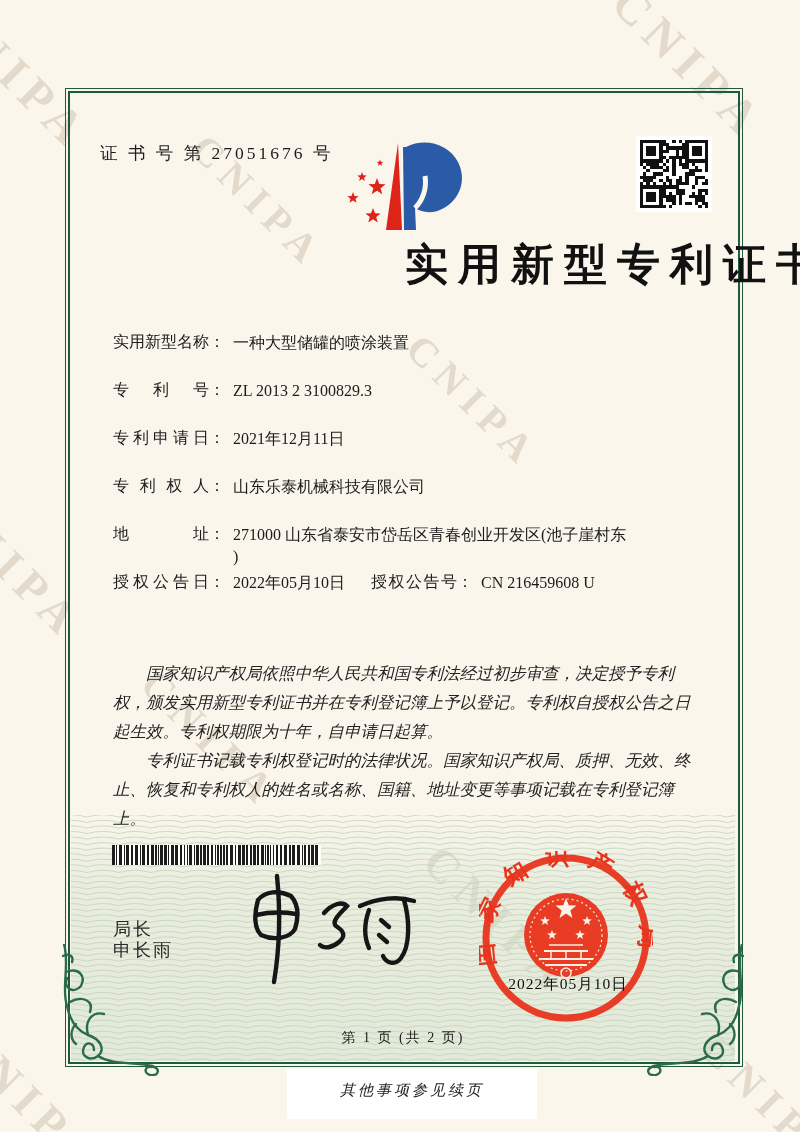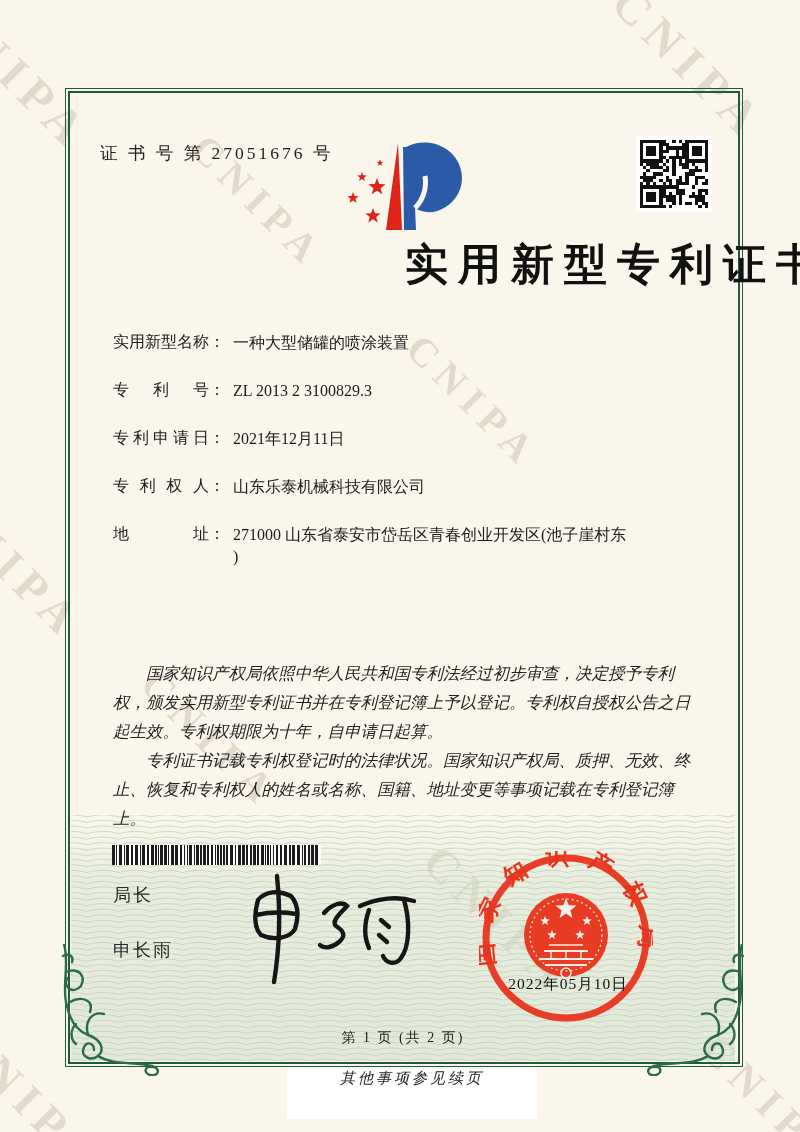--- a/index.html
+++ b/index.html
@@ -43,34 +43,34 @@
   .body-text{position:absolute;left:113px;top:659px;width:580px;z-index:5;color:#222;
              font-size:16.5px;line-height:29px;font-style:italic;}
   .body-text p{margin:0;text-indent:2em;}
 
   .barcode{position:absolute;left:112px;top:845px;width:209px;height:20px;z-index:5;background:#fdfdfa;
            display:flex;align-items:stretch;}
   .barcode div{height:100%;}
 
   .signer{position:absolute;left:113px;z-index:5;font-family:"Liberation Sans","DejaVu Sans",sans-serif;
           font-size:18px;color:#2a2a2a;letter-spacing:2px;}
-  .signer.t1{top:883px;}
+  .signer.t1{top:917px;}
   .signer.t2{top:938px;}
 
   .signature{position:absolute;left:228px;top:858px;z-index:6;}
 
   .seal{position:absolute;left:479px;top:851px;z-index:5;}
   .seal-date{position:absolute;left:493px;top:974px;width:150px;text-align:center;font-size:15.5px;
              letter-spacing:1px;color:#101010;z-index:6;}
 
   .page-num{position:absolute;left:65px;top:1029px;width:676px;text-align:center;font-size:14px;
             letter-spacing:2px;color:#222;z-index:5;}
 
   .cont-patch{position:absolute;left:287px;top:1069px;width:250px;height:50px;background:#ffffff;z-index:5;}
-  .cont-note{text-align:center;font-size:15px;font-style:italic;letter-spacing:3px;color:#222;}
+  .cont-note{margin-top:12px;text-align:center;font-size:15px;font-style:italic;letter-spacing:3px;color:#222;}
 </style>
 </head>
 <body>
 
 <div class="page">
 
   <span class="wm" style="left:-35px;top:-15px;font-size:48px;">CNIPA</span>
   <span class="wm" style="left:640px;top:-25px;font-size:48px;">CNIPA</span>
   <span class="wm" style="left:215px;top:125px;font-size:40px;">CNIPA</span>
   <span class="wm" style="left:430px;top:325px;font-size:40px;">CNIPA</span>
@@ -441,20 +441,23 @@
     <div class="frow">
       <span class="flabel">专利申请日</span><span class="fcolon">：</span><span class="fvalue">2021年12月11日</span>
     </div>
     <div class="frow">
       <span class="flabel">专利权人</span><span class="fcolon">：</span><span class="fvalue">山东乐泰机械科技有限公司</span>
     </div>
     <div class="frow address">
       <span class="flabel">地址</span><span class="fcolon">：</span><span class="fvalue">271000 山东省泰安市岱岳区青春创业开发区(池子崖村东
 )</span>
     </div>
+    <div class="frow grant">
+      <span class="flabel">授权公告日</span><span class="fcolon">：</span><span class="fvalue first">2022年05月10日</span><span class="flabel short">授权公告号</span><span class="fcolon">：</span><span class="fvalue">CN 216459608 U</span>
+    </div>
   </div>
 
   <div class="body-text">
     <p>国家知识产权局依照中华人民共和国专利法经过初步审查，决定授予专利权，颁发实用新型专利证书并在专利登记簿上予以登记。专利权自授权公告之日起生效。专利权期限为十年，自申请日起算。</p>
     <p>专利证书记载专利权登记时的法律状况。国家知识产权局、质押、无效、终止、恢复和专利权人的姓名或名称、国籍、地址变更等事项记载在专利登记簿上。</p>
   </div>
 
   <div class="barcode" id="barcode">
       <div style="width: 3px; background: rgb(28, 28, 28);"></div>
       <div style="width: 1px; background: transparent;"></div>

